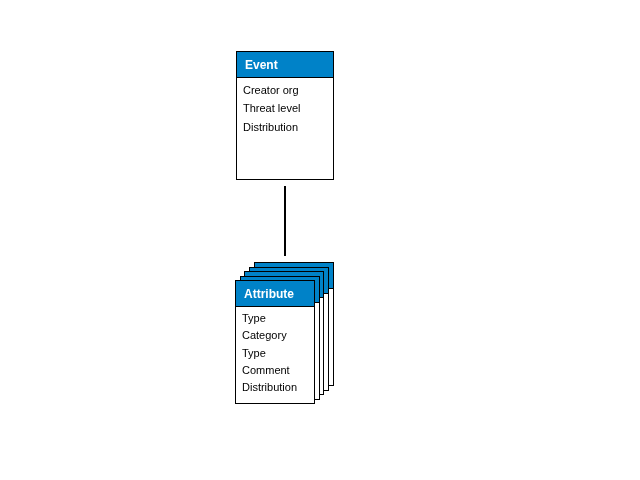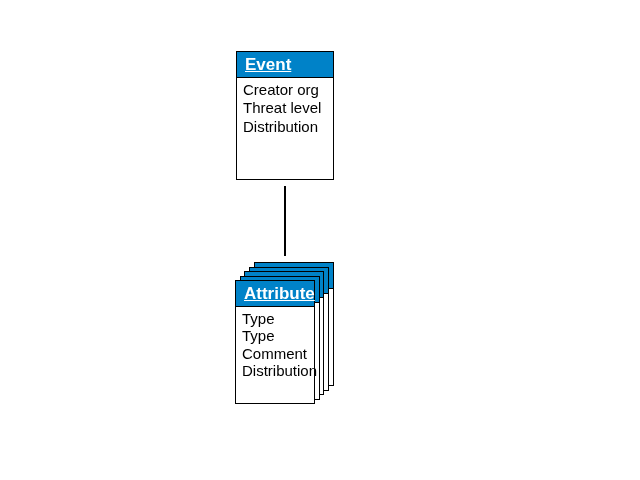--- a/index.html
+++ b/index.html
@@ -38,29 +38,28 @@
     top: 280px;
     z-index: 10;
   }
   .node-header {
     box-sizing: border-box;
     height: 26px;
     background: var(--header-fill, #0082c8);
     border-bottom: 1.5px solid var(--border, #000000);
     color: var(--header-text, #ffffff);
     font-weight: bold;
-    font-size: 17px;
+    font-size: 12px;
     display: flex;
     align-items: center;
     padding-left: 8px;
-    text-decoration: underline;
   }
   .node-body {
     padding: 3px 0 0 6px;
-    font-size: 15px;
+    font-size: 11px;
     white-space: nowrap;
   }
   .event-node .field-row { line-height: 18.4px; }
   .attr-box  .field-row { line-height: 17.3px; }
   .connector {
     position: absolute;
     left: 284px;
     top: 186px;
     width: 1.5px;
     height: 70px;
@@ -86,20 +85,21 @@
 
   <div class="connector"></div>
 
   <div id="attr-stack">
     <div class="node attr-box attr-front">
       <div class="node-header">
         <span>Attribute</span>
       </div>
       <div class="node-body">
           <div class="field-row">Type</div>
+          <div class="field-row">Category</div>
           <div class="field-row">Type</div>
           <div class="field-row">Comment</div>
           <div class="field-row">Distribution</div>
         </div>
     </div>
   <div class="node attr-box" style="left: 239.7px; top: 275.6px; z-index: 9;">
         <div class="node-header"></div>
       </div>
       <div class="node attr-box" style="left: 244.4px; top: 271.2px; z-index: 8;">
         <div class="node-header"></div>

